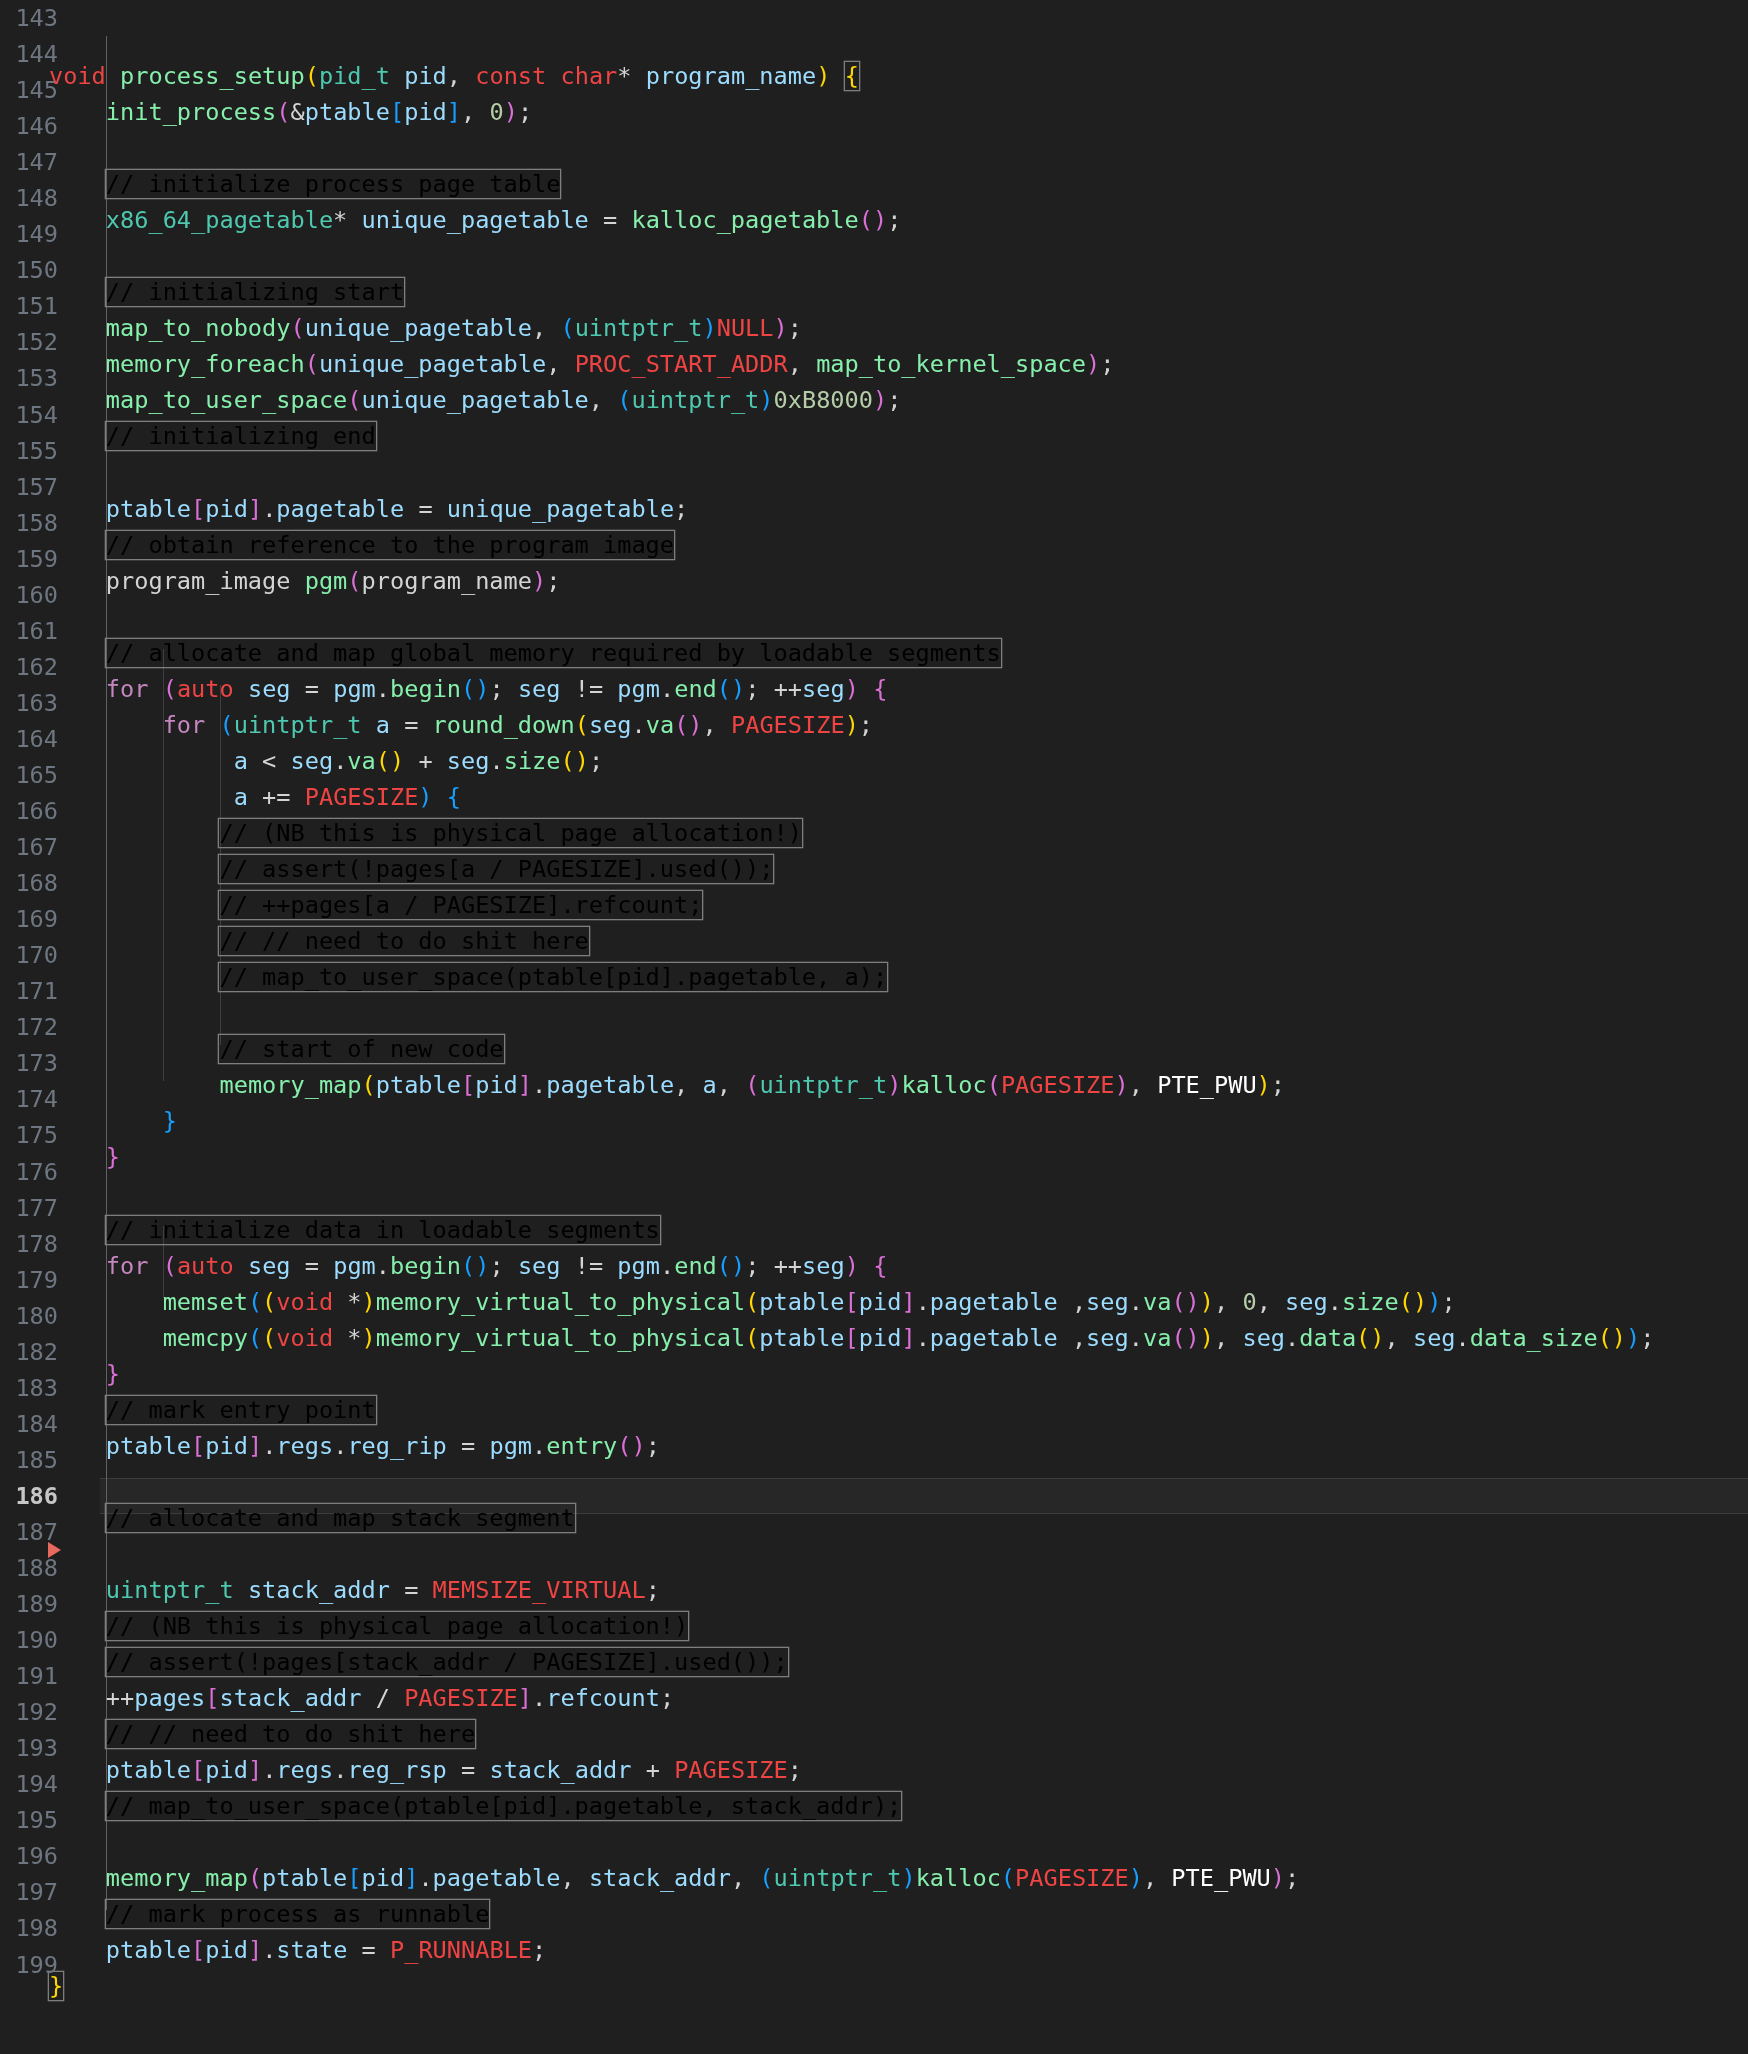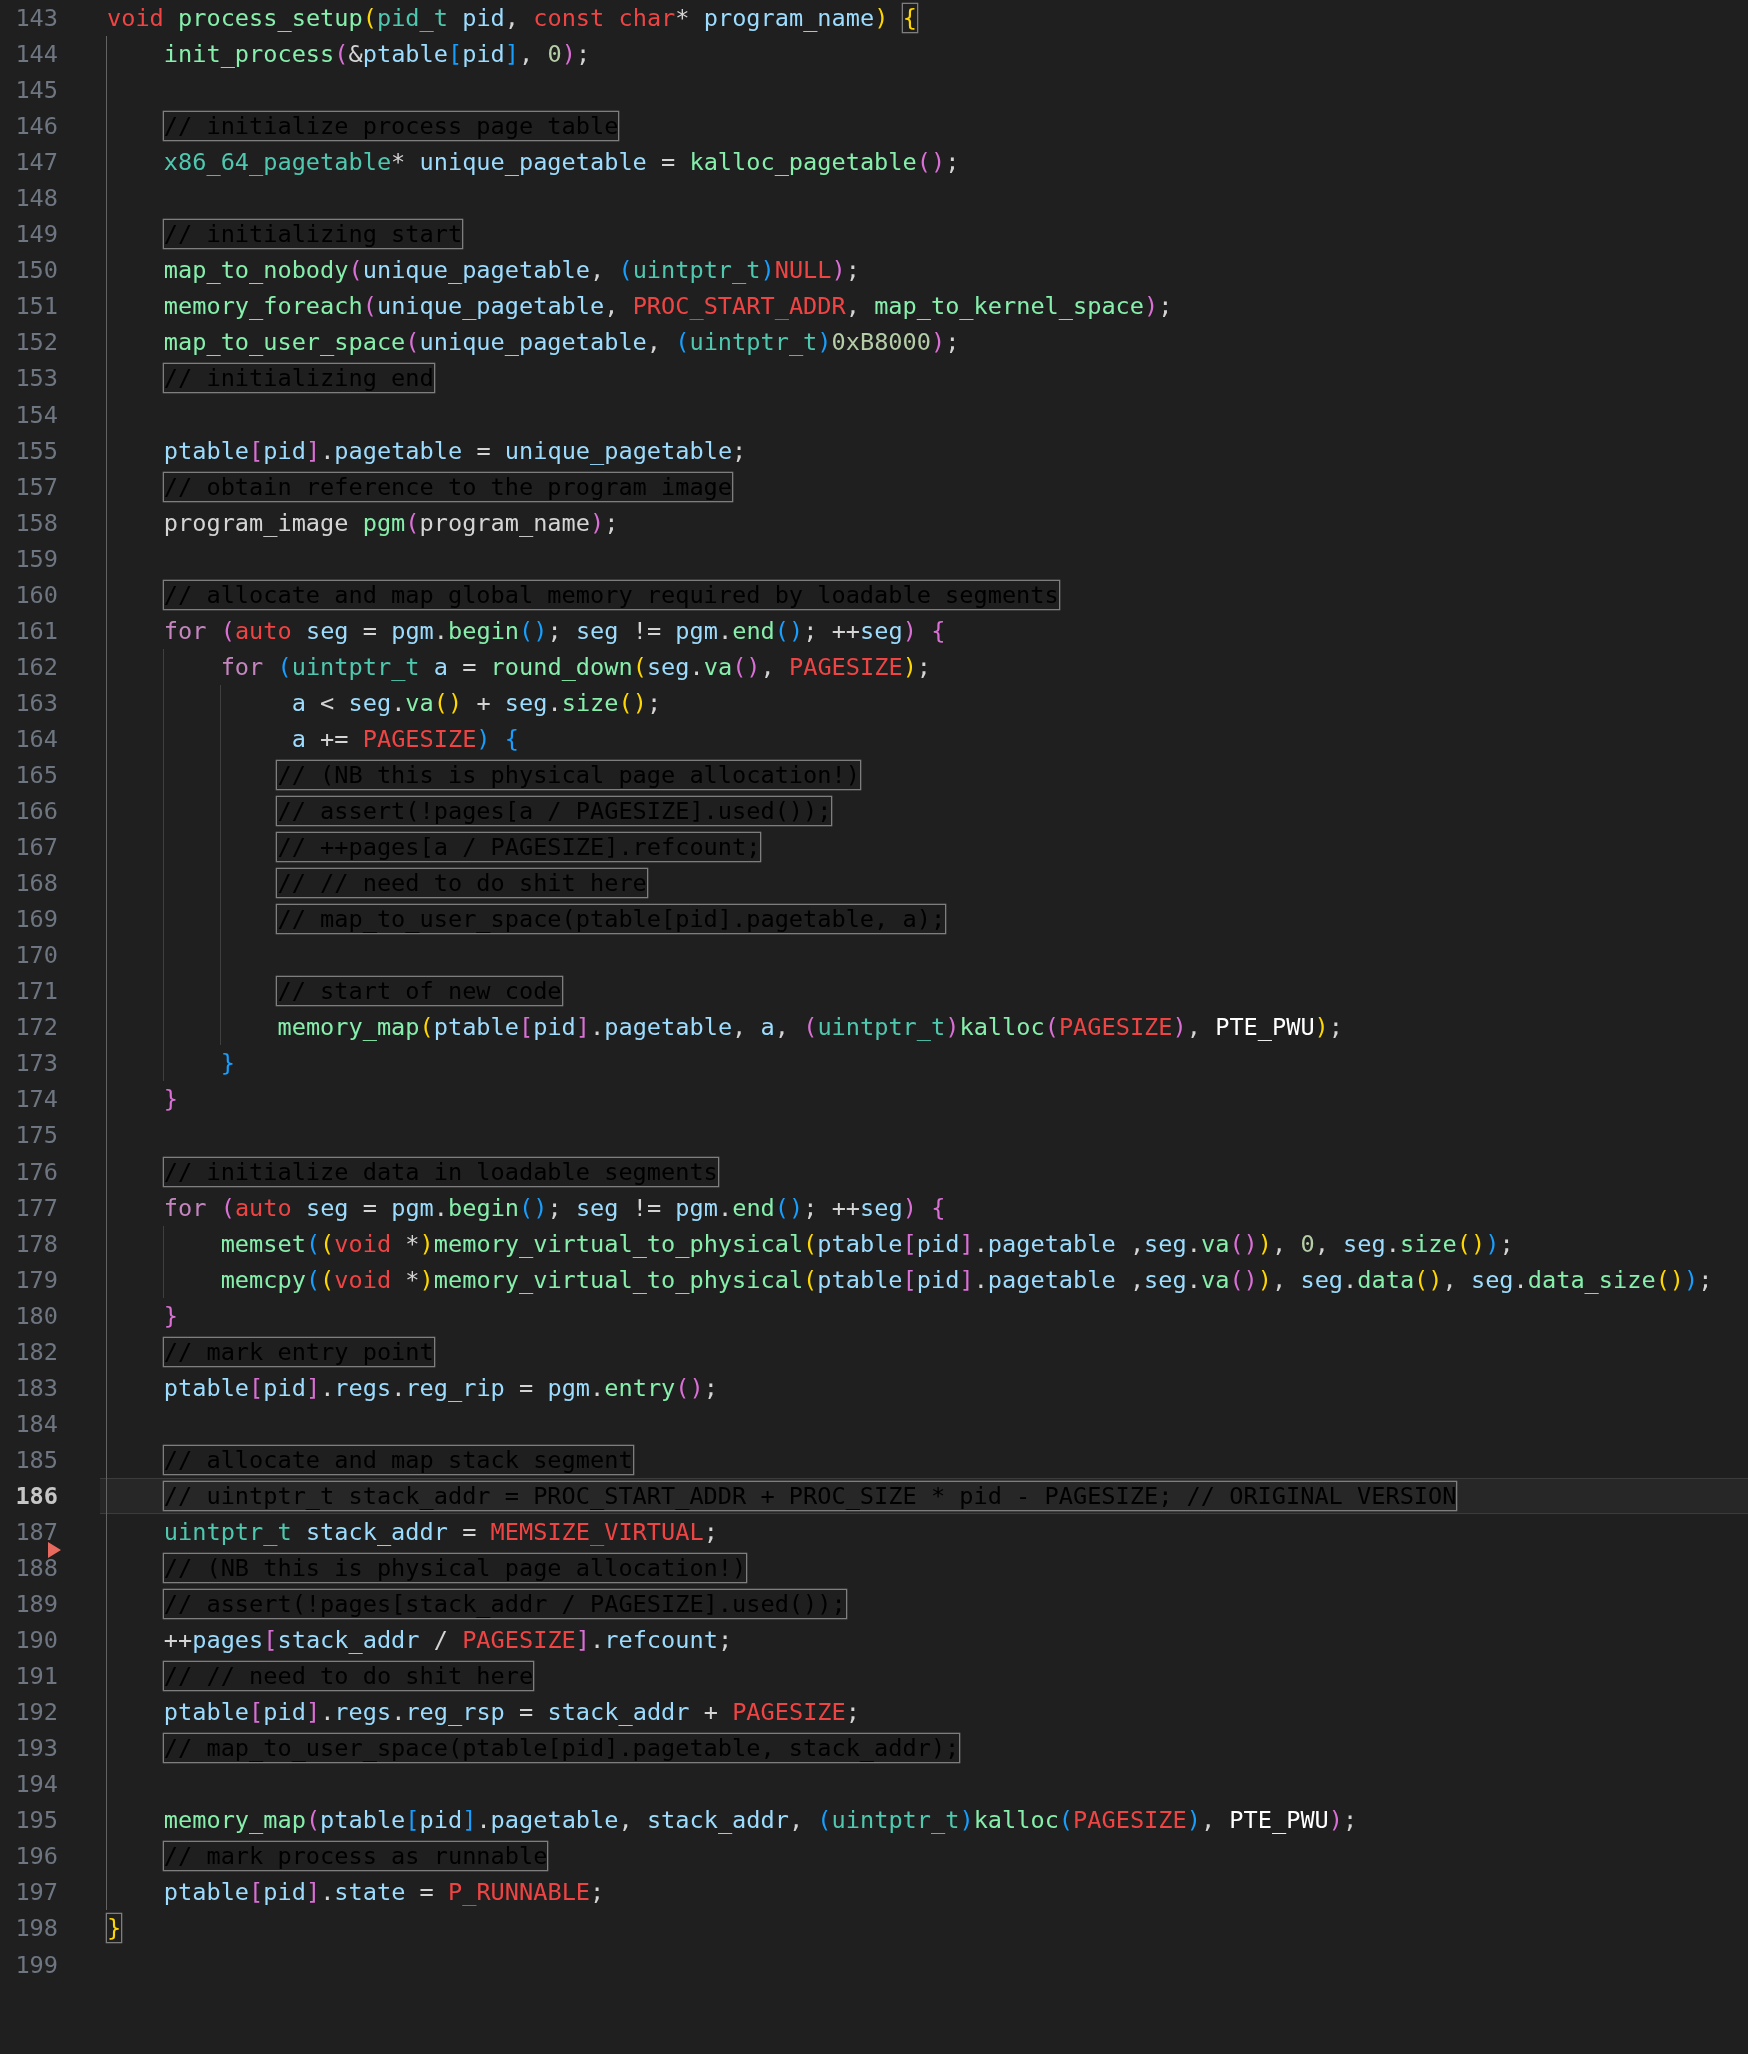--- a/index.html
+++ b/index.html
@@ -10,20 +10,21 @@
     font-family:"DejaVu Sans Mono","Liberation Mono",monospace;
     font-size:23.6px;
   }
   .editor{position:relative;width:1748px;height:2054px;}
   .row{
     position:relative;
     display:flex;
     height:36.05px;
     line-height:36.05px;
     white-space:pre;
+    flex-direction:column;
   }
   .hl{
     position:absolute;left:100px;right:0;top:0;bottom:0;
     background:#272727;
     border-top:1px solid #3c3c3c;
     border-bottom:1px solid #3c3c3c;
     box-sizing:border-box;
     z-index:0;
   }
   .gutter{
@@ -105,21 +106,21 @@
     <div class="row"><div class="gutter">175</div><div class="guide l0"></div><div class="code"></div></div>
     <div class="row"><div class="gutter">176</div><div class="guide l0"></div><div class="code"><span class="tk-pl">    </span><span class="tk-c match">// initialize data in loadable segments</span></div></div>
     <div class="row"><div class="gutter">177</div><div class="guide l0"></div><div class="code"><span class="tk-pl">    </span><span class="tk-ctl">for</span><span class="tk-pl"> </span><span class="tk-b2">(</span><span class="tk-kw">auto</span><span class="tk-pl"> </span><span class="tk-va">seg</span><span class="tk-pl"> = </span><span class="tk-va">pgm</span><span class="tk-pl">.</span><span class="tk-fn">begin</span><span class="tk-b3">()</span><span class="tk-pl">; </span><span class="tk-va">seg</span><span class="tk-pl"> != </span><span class="tk-va">pgm</span><span class="tk-pl">.</span><span class="tk-fn">end</span><span class="tk-b3">()</span><span class="tk-pl">; ++</span><span class="tk-va">seg</span><span class="tk-b2">)</span><span class="tk-pl"> </span><span class="tk-b2">{</span></div></div>
     <div class="row"><div class="gutter">178</div><div class="guide l0"></div><div class="guide l1"></div><div class="code"><span class="tk-pl">        </span><span class="tk-fn">memset</span><span class="tk-b3">(</span><span class="tk-b1">(</span><span class="tk-kw">void</span><span class="tk-pl"> *</span><span class="tk-b1">)</span><span class="tk-fn">memory_virtual_to_physical</span><span class="tk-b1">(</span><span class="tk-va">ptable</span><span class="tk-b2">[</span><span class="tk-va">pid</span><span class="tk-b2">]</span><span class="tk-pl">.</span><span class="tk-va">pagetable</span><span class="tk-pl"> ,</span><span class="tk-va">seg</span><span class="tk-pl">.</span><span class="tk-fn">va</span><span class="tk-b2">()</span><span class="tk-b1">)</span><span class="tk-pl">, </span><span class="tk-nu">0</span><span class="tk-pl">, </span><span class="tk-va">seg</span><span class="tk-pl">.</span><span class="tk-fn">size</span><span class="tk-b1">()</span><span class="tk-b3">)</span><span class="tk-pl">;</span></div></div>
     <div class="row"><div class="gutter">179</div><div class="guide l0"></div><div class="guide l1"></div><div class="code"><span class="tk-pl">        </span><span class="tk-fn">memcpy</span><span class="tk-b3">(</span><span class="tk-b1">(</span><span class="tk-kw">void</span><span class="tk-pl"> *</span><span class="tk-b1">)</span><span class="tk-fn">memory_virtual_to_physical</span><span class="tk-b1">(</span><span class="tk-va">ptable</span><span class="tk-b2">[</span><span class="tk-va">pid</span><span class="tk-b2">]</span><span class="tk-pl">.</span><span class="tk-va">pagetable</span><span class="tk-pl"> ,</span><span class="tk-va">seg</span><span class="tk-pl">.</span><span class="tk-fn">va</span><span class="tk-b2">()</span><span class="tk-b1">)</span><span class="tk-pl">, </span><span class="tk-va">seg</span><span class="tk-pl">.</span><span class="tk-fn">data</span><span class="tk-b1">()</span><span class="tk-pl">, </span><span class="tk-va">seg</span><span class="tk-pl">.</span><span class="tk-fn">data_size</span><span class="tk-b1">()</span><span class="tk-b3">)</span><span class="tk-pl">;</span></div></div>
     <div class="row"><div class="gutter">180</div><div class="guide l0"></div><div class="code"><span class="tk-pl">    </span><span class="tk-b2">}</span></div></div>
     <div class="row"><div class="gutter">182</div><div class="guide l0"></div><div class="code"><span class="tk-pl">    </span><span class="tk-c match">// mark entry point</span></div></div>
     <div class="row"><div class="gutter">183</div><div class="guide l0"></div><div class="code"><span class="tk-pl">    </span><span class="tk-va">ptable</span><span class="tk-b2">[</span><span class="tk-va">pid</span><span class="tk-b2">]</span><span class="tk-pl">.</span><span class="tk-va">regs</span><span class="tk-pl">.</span><span class="tk-va">reg_rip</span><span class="tk-pl"> = </span><span class="tk-va">pgm</span><span class="tk-pl">.</span><span class="tk-fn">entry</span><span class="tk-b2">()</span><span class="tk-pl">;</span></div></div>
     <div class="row"><div class="gutter">184</div><div class="guide l0"></div><div class="code"></div></div>
     <div class="row"><div class="gutter">185</div><div class="guide l0"></div><div class="code"><span class="tk-pl">    </span><span class="tk-c match">// allocate and map stack segment</span></div></div>
-    <div class="row current"><div class="hl"></div><div class="gutter">186</div><div class="guide l0"></div><div class="code"><span class="tk-pl">    </span><span class="tk-c match">// uintptr_t stack_addr = PROC_START_ADDR + PROC_SIZE * pid - PAGESIZE; // ORIGINAL VERSION</span></div></div>
+    <div class="row current"><div class="hl"></div><div class="gutter">186</div><div class="guide l0"></div></div>
     <div class="row"><div class="gutter">187</div><div class="guide l0"></div><div class="code"><span class="tk-pl">    </span><span class="tk-ty">uintptr_t</span><span class="tk-pl"> </span><span class="tk-va">stack_addr</span><span class="tk-pl"> = </span><span class="tk-kw">MEMSIZE_VIRTUAL</span><span class="tk-pl">;</span></div></div>
     <div class="row"><div class="gutter">188</div><div class="guide l0"></div><div class="code"><span class="tk-pl">    </span><span class="tk-c match">// (NB this is physical page allocation!)</span></div></div>
     <div class="row"><div class="gutter">189</div><div class="guide l0"></div><div class="code"><span class="tk-pl">    </span><span class="tk-c match">// assert(!pages[stack_addr / PAGESIZE].used());</span></div></div>
     <div class="row"><div class="gutter">190</div><div class="guide l0"></div><div class="code"><span class="tk-pl">    ++</span><span class="tk-va">pages</span><span class="tk-b2">[</span><span class="tk-va">stack_addr</span><span class="tk-pl"> / </span><span class="tk-kw">PAGESIZE</span><span class="tk-b2">]</span><span class="tk-pl">.</span><span class="tk-va">refcount</span><span class="tk-pl">;</span></div></div>
     <div class="row"><div class="gutter">191</div><div class="guide l0"></div><div class="code"><span class="tk-pl">    </span><span class="tk-c match">// // need to do shit here</span></div></div>
     <div class="row"><div class="gutter">192</div><div class="guide l0"></div><div class="code"><span class="tk-pl">    </span><span class="tk-va">ptable</span><span class="tk-b2">[</span><span class="tk-va">pid</span><span class="tk-b2">]</span><span class="tk-pl">.</span><span class="tk-va">regs</span><span class="tk-pl">.</span><span class="tk-va">reg_rsp</span><span class="tk-pl"> = </span><span class="tk-va">stack_addr</span><span class="tk-pl"> + </span><span class="tk-kw">PAGESIZE</span><span class="tk-pl">;</span></div></div>
     <div class="row"><div class="gutter">193</div><div class="guide l0"></div><div class="code"><span class="tk-pl">    </span><span class="tk-c match">// map_to_user_space(ptable[pid].pagetable, stack_addr);</span></div></div>
     <div class="row"><div class="gutter">194</div><div class="guide l0"></div><div class="code"></div></div>
     <div class="row"><div class="gutter">195</div><div class="guide l0"></div><div class="code"><span class="tk-pl">    </span><span class="tk-fn">memory_map</span><span class="tk-b2">(</span><span class="tk-va">ptable</span><span class="tk-b3">[</span><span class="tk-va">pid</span><span class="tk-b3">]</span><span class="tk-pl">.</span><span class="tk-va">pagetable</span><span class="tk-pl">, </span><span class="tk-va">stack_addr</span><span class="tk-pl">, </span><span class="tk-b3">(</span><span class="tk-ty">uintptr_t</span><span class="tk-b3">)</span><span class="tk-fn">kalloc</span><span class="tk-b3">(</span><span class="tk-kw">PAGESIZE</span><span class="tk-b3">)</span><span class="tk-pl">, </span><span class="tk-en">PTE_PWU</span><span class="tk-b2">)</span><span class="tk-pl">;</span></div></div>
     <div class="row"><div class="gutter">196</div><div class="guide l0"></div><div class="code"><span class="tk-pl">    </span><span class="tk-c match">// mark process as runnable</span></div></div>

